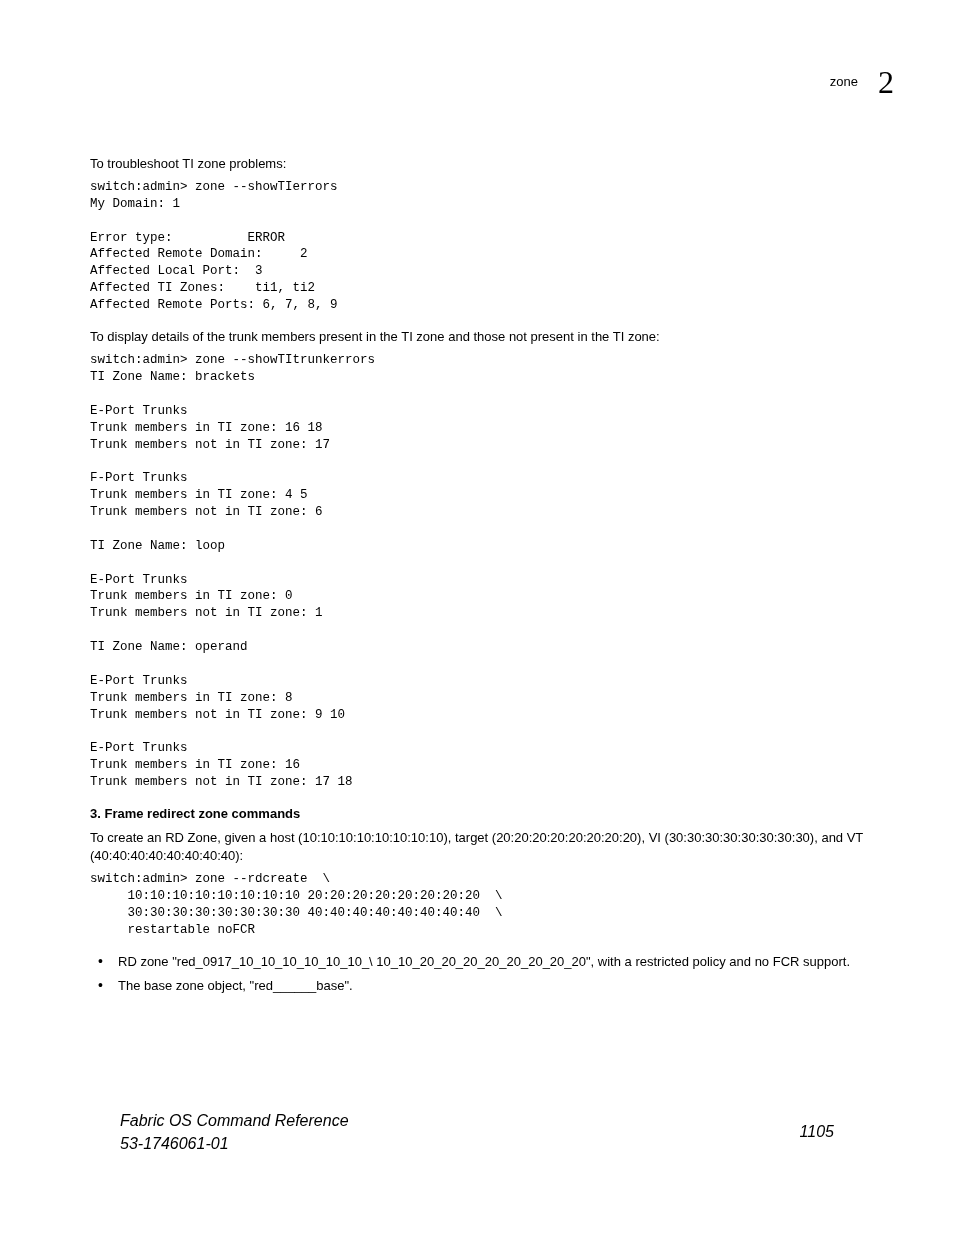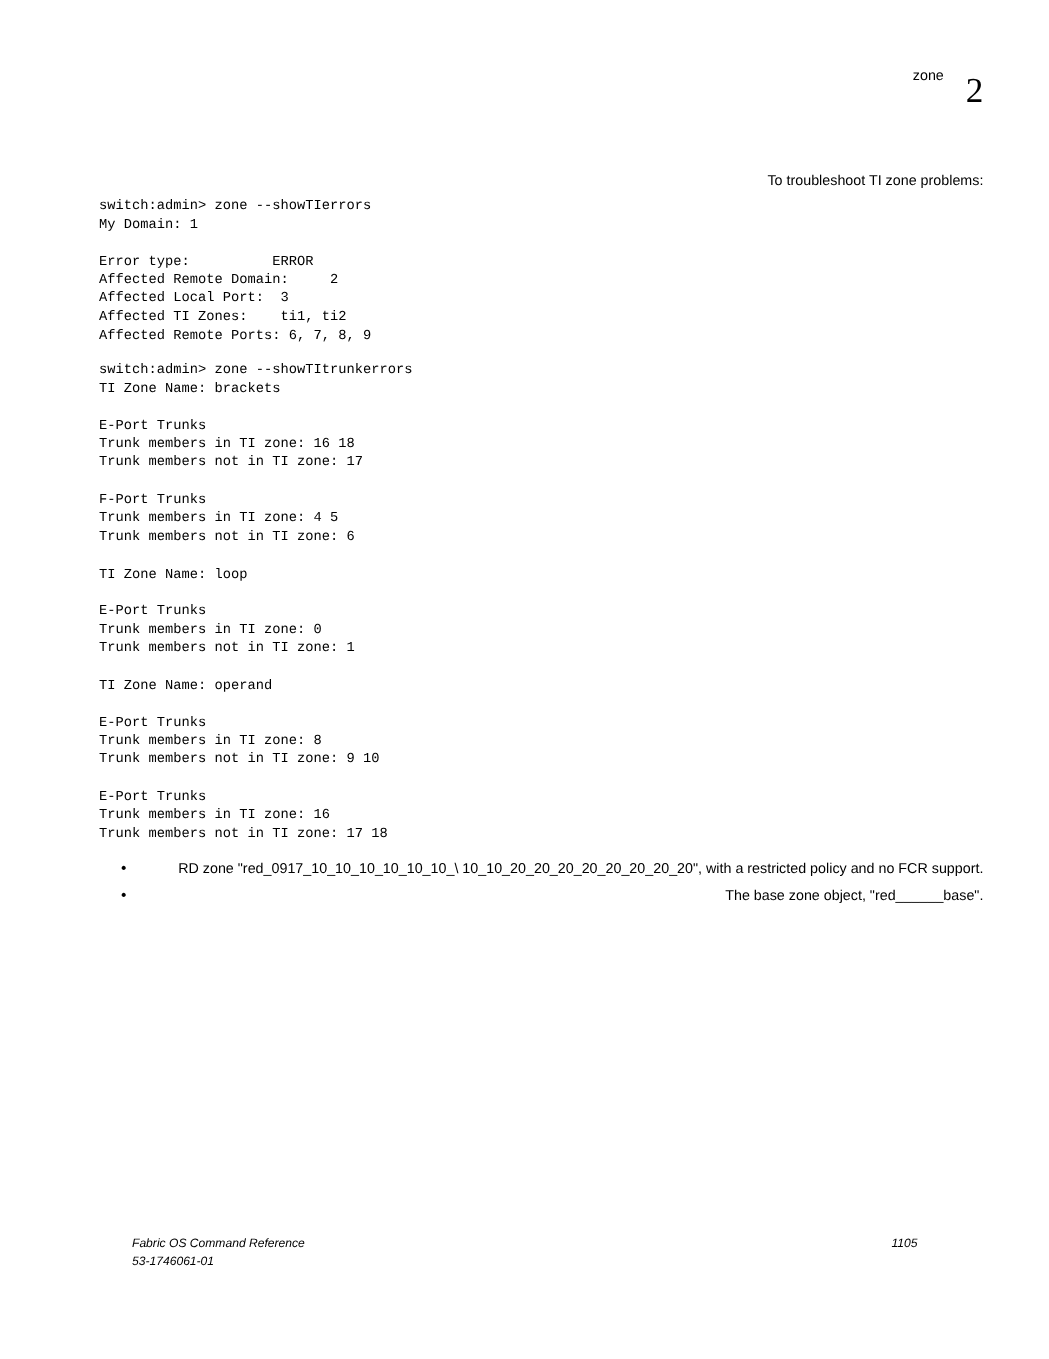--- a/index.html
+++ b/index.html
@@ -8,38 +8,37 @@
     color: #000;
     margin: 0;
     padding: 60px 60px 40px 60px;
     width: 954px;
     box-sizing: border-box;
     line-height: 1.4;
   }
   .header-row {
     display: flex;
     justify-content: flex-end;
-    align-items: flex-start;
+    align-items: center;
     gap: 20px;
     margin-bottom: 50px;
   }
   .header-word {
     font-size: 13px;
   }
   .header-num {
     font-family: Georgia, 'Times New Roman', serif;
     font-size: 32px;
     font-weight: normal;
   }
   .body-text {
     margin: 4px 0 6px 0;
   }
   .indent-block {
-    margin-left: 42px;
-    text-align: right;
+    margin-left: 30px;
   }
   pre {
     font-family: "Courier New", Courier, monospace;
     font-size: 12.5px;
     white-space: pre;
     margin: 6px 0 14px 30px;
     line-height: 1.35;
   }
   .mono-bold {
     font-weight: normal;
@@ -63,25 +62,26 @@
     content: "•";
     position: absolute;
     left: 8px;
     top: -1px;
     font-size: 14px;
   }
   .footer {
     display: flex;
     justify-content: space-between;
     font-style: italic;
-    font-size: 11px;
+    font-size: 16px;
     position: absolute;
     bottom: 40px;
     left: 60px;
     right: 60px;
+    align-items: center;
   }
   .page-wrap {
     position: relative;
     min-height: 1135px;
   }
 </style>
 </head>
 <body>
 <div class="page-wrap">
 
@@ -96,20 +96,23 @@
 
 <pre><span>switch:admin&gt; </span><span class="mono-bold">zone --showTIerrors</span>
 <span>My Domain: 1
 
 Error type:          ERROR
 Affected Remote Domain:     2
 Affected Local Port:  3
 Affected TI Zones:    ti1, ti2
 Affected Remote Ports: 6, 7, 8, 9</span></pre>
 
+<div class="indent-block">
+  <p class="body-text">To display details of the trunk members present in the TI zone and those not present in the TI zone:</p>
+</div>
 
 <pre><span>switch:admin&gt; </span><span class="mono-bold">zone --showTItrunkerrors</span>
 <span>TI Zone Name: brackets
 
 E-Port Trunks
 Trunk members in TI zone: 16 18
 Trunk members not in TI zone: 17
 
 F-Port Trunks
 Trunk members in TI zone: 4 5
@@ -124,21 +127,29 @@
 TI Zone Name: operand
 
 E-Port Trunks
 Trunk members in TI zone: 8
 Trunk members not in TI zone: 9 10
 
 E-Port Trunks
 Trunk members in TI zone: 16
 Trunk members not in TI zone: 17 18</span></pre>
 
+<div class="indent-block">
+  <p class="section-head">3. Frame redirect zone commands</p>
+  <p class="body-text">To create an RD Zone, given a host (10:10:10:10:10:10:10:10), target (20:20:20:20:20:20:20:20), VI (30:30:30:30:30:30:30:30), and VT (40:40:40:40:40:40:40:40):</p>
+</div>
 
+<pre><span>switch:admin&gt; </span><span class="mono-bold">zone --rdcreate </span> \
+<span class="mono-bold">     10:10:10:10:10:10:10:10 20:20:20:20:20:20:20:20 </span> \
+<span class="mono-bold">     30:30:30:30:30:30:30:30 40:40:40:40:40:40:40:40 </span> \
+<span class="mono-bold">     restartable noFCR</span></pre>
 
 <div class="indent-block">
   <ul class="bullets">
     <li>RD zone "red_0917_10_10_10_10_10_10_\ 10_10_20_20_20_20_20_20_20_20", with a restricted policy and no FCR support.</li>
     <li>The base zone object, "red______base".</li>
   </ul>
 </div>
 
 <div class="footer">
   <div>

